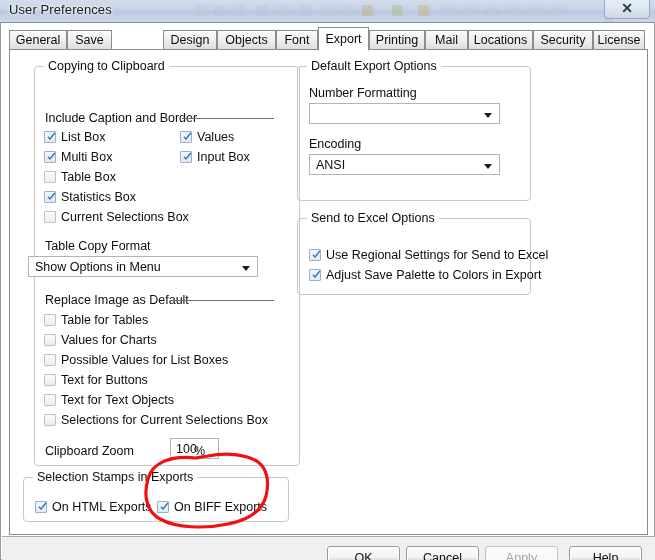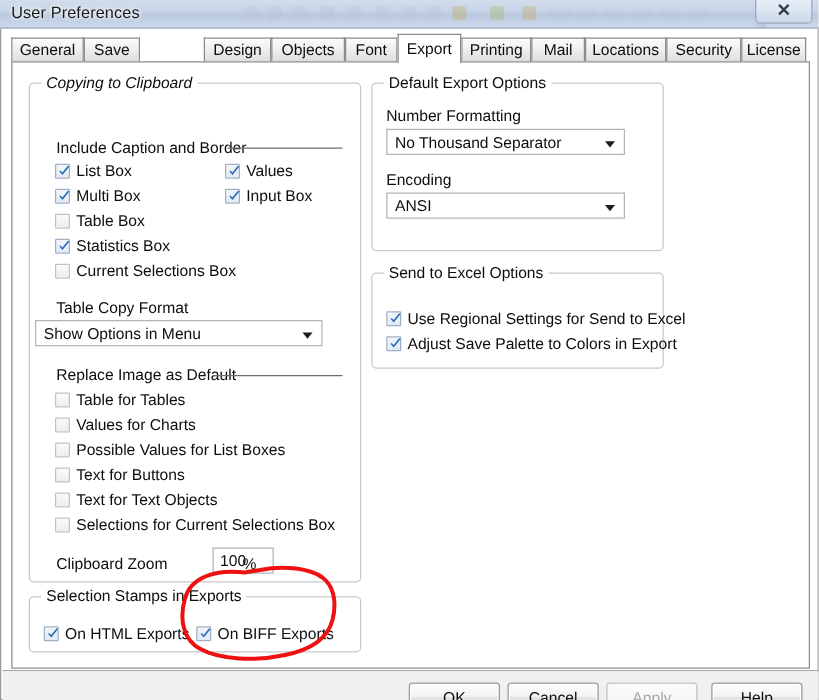--- a/index.html
+++ b/index.html
@@ -183,21 +183,21 @@
         <div class="tab active" style="left:309px; width:51px;">Export</div>
         <div class="tab" style="left:360px; width:56px;">Printing</div>
         <div class="tab" style="left:416px; width:43px;">Mail</div>
         <div class="tab" style="left:459px; width:65px;">Locations</div>
         <div class="tab" style="left:524px; width:60px;">Security</div>
         <div class="tab" style="left:584px; width:52px;">License</div>
       </div>
 
       <div class="tabpanel">
 
-        <div class="group" style="left:13px;top:16px;width:266px;height:400px;font-style:italic;">
+        <div class="group" style="left:24px;top:16px;width:266px;height:400px;">
           <div class="gtitle">Copying to Clipboard</div>
         </div>
 
         <div class="seclabel" style="left:35px;top:61px;">Include Caption and Border</div>
         <div class="secrule" style="left:172px;top:68px;width:92px;"></div>
 
         <div class="cb" style="left:34px;top:80px;">
           <span class="box">
             <svg width="11" height="11" viewBox="0 0 11 11">
                 <path d="M1.5 5.2 L4 8 L9.5 1.2 L8.3 0.6 L3.9 6 L2.3 4.3 Z" fill="#2b6cb8"></path>
@@ -286,21 +286,20 @@
           <span class="val">100</span>
         </div>
         <div class="plaintext" style="left:184px;top:394px;">%</div>
 
         <div class="group" style="left:287px;top:16px;width:234px;height:135px;">
           <div class="gtitle">Default Export Options</div>
         </div>
 
         <div class="plaintext" style="left:299px;top:36px;">Number Formatting</div>
         <div class="combo" style="left:299px;top:53px;width:191px;">
-          <span class="val">No Thousand Separator</span>
           <span class="arr"></span>
         </div>
 
         <div class="plaintext" style="left:299px;top:87px;">Encoding</div>
         <div class="combo" style="left:299px;top:104px;width:191px;">
           <span class="val">ANSI</span>
           <span class="arr"></span>
         </div>
 
         <div class="group" style="left:287px;top:168px;width:234px;height:77px;">

